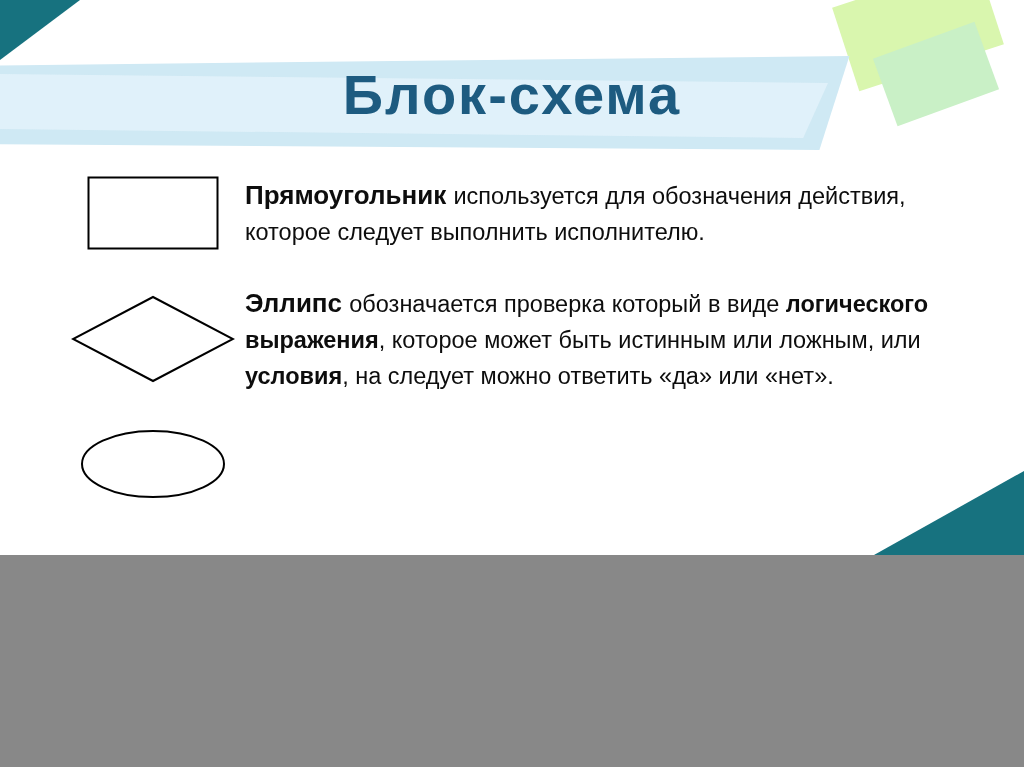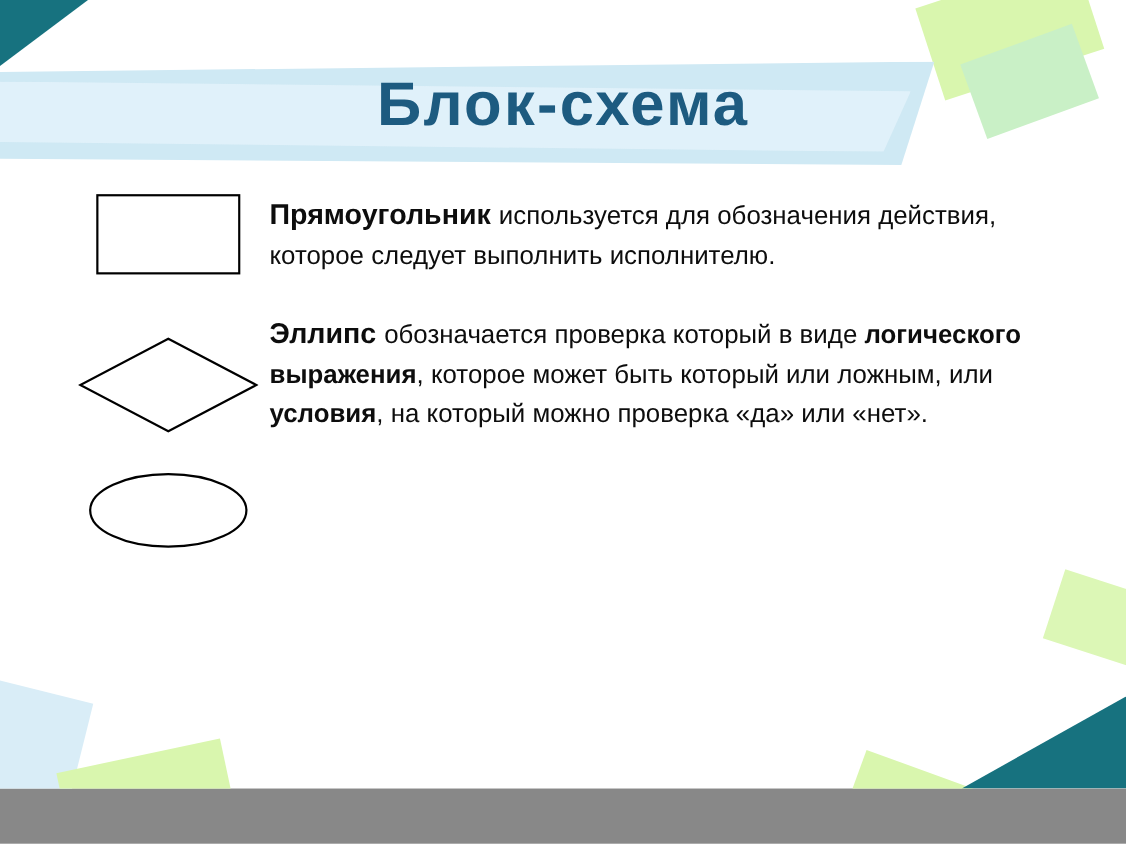--- a/index.html
+++ b/index.html
@@ -1,18 +1,18 @@
 <!DOCTYPE html>
 <html><head>
 <meta charset="utf-8">
 <style>
   * { margin:0; padding:0; box-sizing:border-box; }
   body { background:#888; font-family:"Liberation Sans", sans-serif; }
   .slide {
-    position:relative; width:1024px; height:717px;
+    position:relative; width:1024px; height:555px;
     background:#ffffff; overflow:hidden; margin:0 auto;
   }
   
   .decor { position:absolute; pointer-events:none; }
   .band-title {
     left:0; top:56px; width:858px; height:94px;
     background:#cfe9f4;
     clip-path:polygon(0 10%, 99% 0, 95.5% 100%, 0 94%);
     z-index:1;
   }
@@ -73,21 +73,21 @@
   .title {
     position:absolute; left:0; top:62px; width:100%;
     text-align:center; z-index:5;
     font-size:56px; font-weight:bold; letter-spacing:2px;
     color:#1d5b80;
   }
   .content {
     position:absolute; left:60px; top:176px; right:38px;
     z-index:5;
   }
-  .row { display:flex; align-items:flex-end; margin-bottom:34px; }
+  .row { display:flex; align-items:center; margin-bottom:34px; }
   .shape-cell {
     flex:0 0 185px; display:flex; justify-content:center;
     align-items:center;
   }
   .shape-cell svg { display:block; }
   .row-text {
     flex:1; font-size:23.5px; line-height:1.5; color:#0d0d0d;
   }
   .seg-bold { font-weight:bold; }
   .seg-lead { font-weight:bold; font-size:26px; }
@@ -121,21 +121,21 @@
       </div>
       <p class="row-text"><span class="seg-lead">Прямоугольник </span><span>используется для обозначения действия, которое следует выполнить исполнителю.</span></p>
     </div>
 
     <div class="row">
       <div class="shape-cell">
         <svg width="164" height="88" viewBox="0 0 164 88">
           <polygon points="82,2 162,44 82,86 2,44" fill="#ffffff" stroke="#000000" stroke-width="2"></polygon>
         </svg>
       </div>
-      <p class="row-text"><span class="seg-lead">Эллипс </span><span>обозначается проверка который в виде </span><span class="seg-bold">логического выражения</span><span>, которое может быть который или ложным, или </span><span class="seg-bold">условия</span><span>, на который можно проверка «да» или «нет».</span></p>
+      <p class="row-text"><span class="seg-lead">Эллипс </span><span>обозначается проверка который в виде </span><span class="seg-bold">логического выражения</span><span>, которое может быть истинным или ложным, или </span><span class="seg-bold">условия</span><span>, на следует можно ответить «да» или «нет».</span></p>
     </div>
 
 
     <div class="row">
       <div class="shape-cell">
         <svg width="148" height="72" viewBox="0 0 148 72">
           <ellipse cx="74" cy="36" rx="71" ry="33" fill="#ffffff" stroke="#000000" stroke-width="2"></ellipse>
         </svg>
       </div>
     </div>

